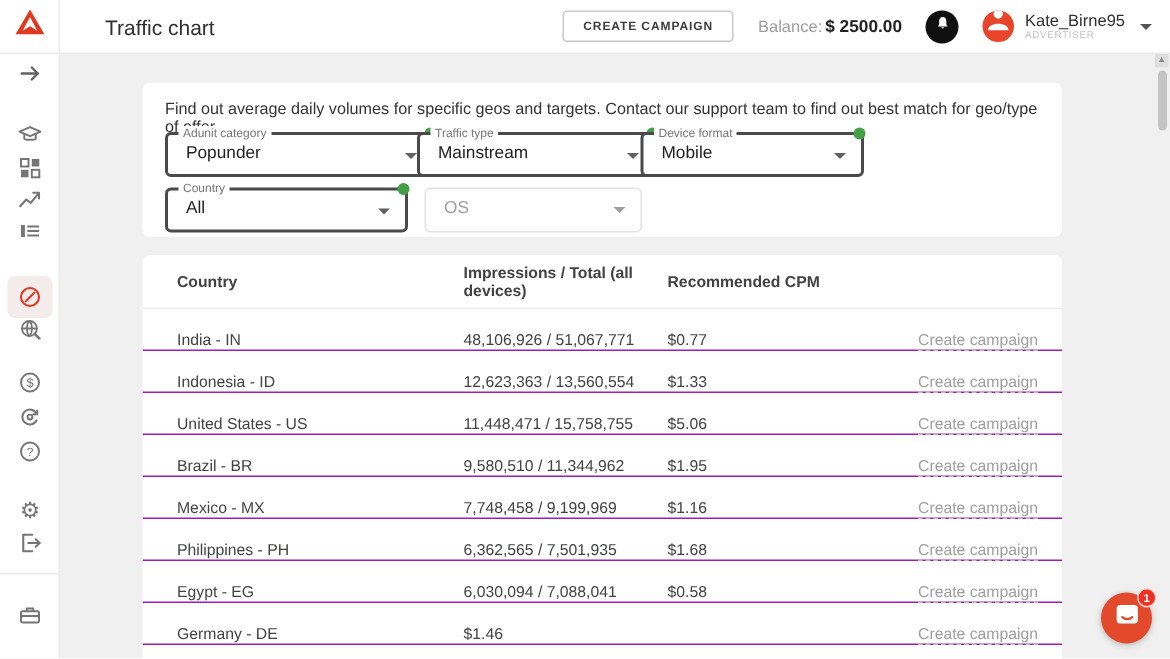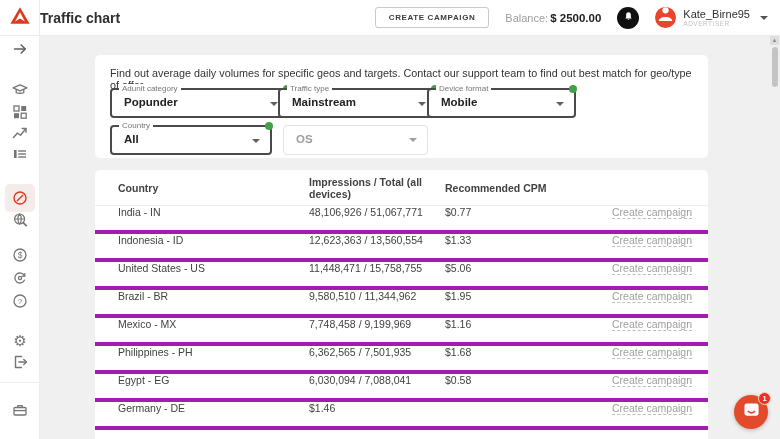--- a/index.html
+++ b/index.html
@@ -4,21 +4,21 @@
 <style>
   * { margin:0; padding:0; box-sizing:border-box; }
   body { font-family:"Liberation Sans", sans-serif; background:#fff; }
   .app { position:relative; width:780px; height:439px; overflow:hidden; background:#f0f0f1; }
 
   
   .header { position:absolute; top:0; left:0; width:780px; height:36px; background:#fff;
             border-bottom:1px solid #ececec; z-index:5; display:flex; align-items:center; }
   .logo-box { width:40px; height:36px; display:flex; align-items:center; justify-content:center;
               border-right:1px solid #ececec; cursor:pointer; }
-  .page-title { font-size:14px; font-weight:bold; color:#2f2f2f; margin-left:0; }
+  .page-title { font-size:14px; font-weight:normal; color:#2f2f2f; margin-left:30px; }
   .header-right { margin-left:auto; display:flex; align-items:center; padding-right:12px; }
   .cc-btn { background:#fff; border:1px solid #c9c9c9; border-radius:3px; height:21px; padding:0 13px;
             font-family:"Liberation Sans",sans-serif; font-size:8px; font-weight:bold; letter-spacing:0.6px;
             color:#3c3c3c; cursor:pointer; }
   .balance { margin-left:16px; font-size:11px; color:#9e9e9e; white-space:nowrap; }
   .balance b { color:#212121; font-size:11.5px; margin-left:2px; }
   .bell { width:22px; height:22px; border-radius:50%; background:#101010; margin-left:16px;
           display:flex; align-items:center; justify-content:center; cursor:pointer; }
   .avatar { width:21px; height:21px; border-radius:50%; background:#e8452c; margin-left:16px;
             overflow:hidden; display:flex; align-items:flex-end; justify-content:center; cursor:pointer; }
@@ -41,34 +41,34 @@
 
   
   .card { position:absolute; left:95px; width:613px; background:#fff; border-radius:5px; }
   .filter-card { top:55px; height:103px; }
   .intro { position:absolute; top:12px; left:15px; right:15px; font-size:10.8px; color:#333; }
 
   .dd { position:absolute; height:30px; border:2px solid #4a4a4a; border-radius:4px; background:#fff;
         cursor:pointer; }
   .dd-label { position:absolute; top:-6px; left:7px; background:#fff; padding:0 3px; font-size:8px;
               color:#757575; white-space:nowrap; }
-  .dd-value { position:absolute; left:12px; top:6px; font-size:11.5px; color:#212121;font-weight:bold; }
+  .dd-value { position:absolute; left:12px; top:6px; font-size:11.5px; color:#212121; }
   .dd-caret { position:absolute; right:10px; top:12px; width:0; height:0; border-left:4px solid transparent;
               border-right:4px solid transparent; border-top:4px solid #616161; }
   .dd-dot { position:absolute; top:-5px; right:-3px; width:8px; height:8px; border-radius:50%;
             background:#43a047; }
   .dd-disabled { border:1px solid #e3e3e3; }
   .dd-disabled .dd-value { color:#9e9e9e; top:7px; }
   .dd-disabled .dd-caret { border-top-color:#9e9e9e; }
 
   
   .table-card { top:170px; height:400px; overflow:hidden; }
   .thead { display:flex; height:36px; align-items:center; border-bottom:1px solid #ededed;
            font-size:10.5px; font-weight:bold; color:#424242; }
-  .trow { display:flex; height:28px; align-items:flex-start; border-bottom:4px solid #a21caf;
+  .trow { display:flex; height:28px; align-items:flex-end; border-bottom:1px solid #a21caf;
           font-size:10.5px; color:#424242; }
   .c1 { width:214px; padding-left:23px; }
   .c2 { width:136px; }
   .c3 { width:140px; }
   .c4 { flex:1; text-align:right; padding-right:16px; }
   .cc-link { color:#9e9e9e; text-decoration:none; border-bottom:1px dashed #bdbdbd; cursor:pointer; }
 
   
   .sb-arrow { position:absolute; top:36px; right:1px; width:9px; height:9px; background:#dedede;
               color:#8a8a8a; font-size:6px; line-height:9px; text-align:center; cursor:pointer; }

